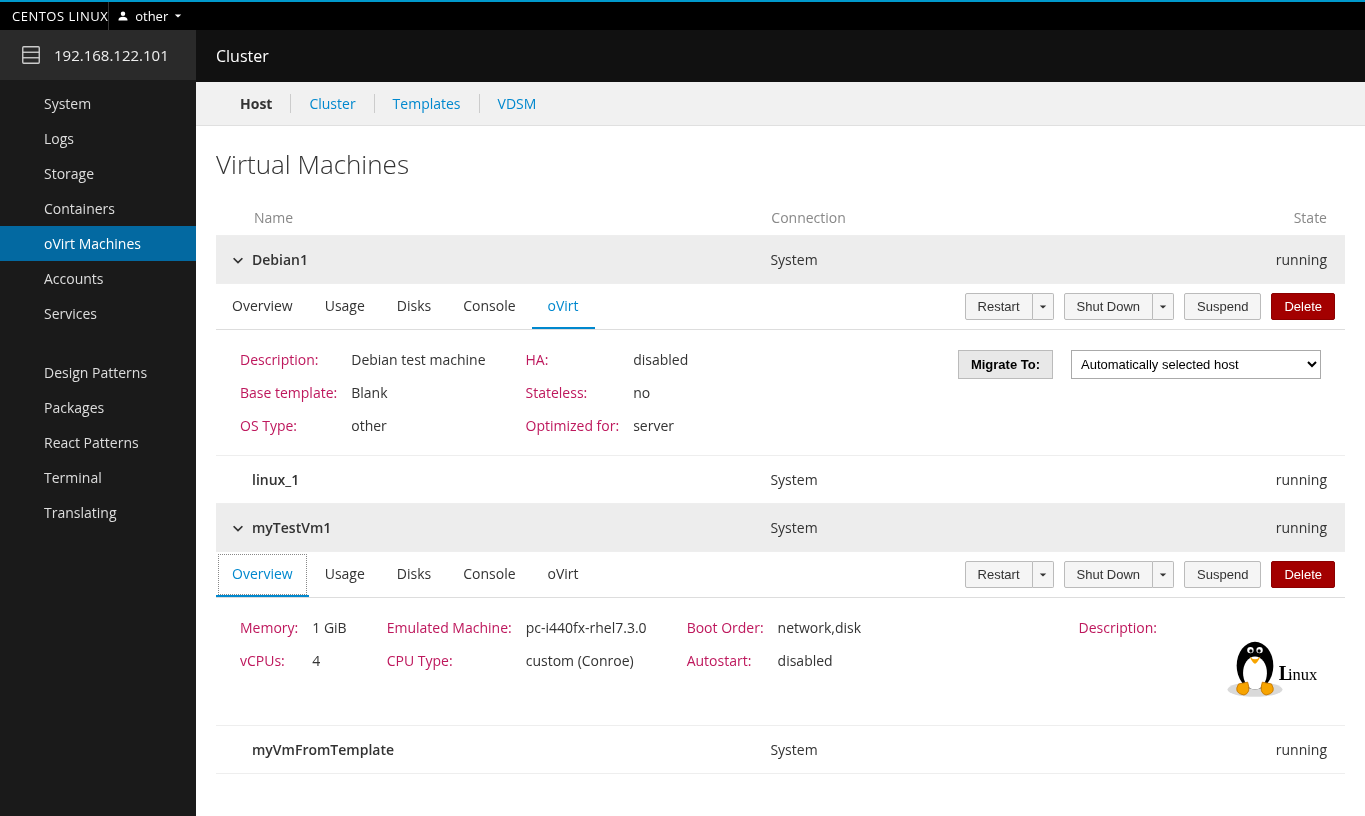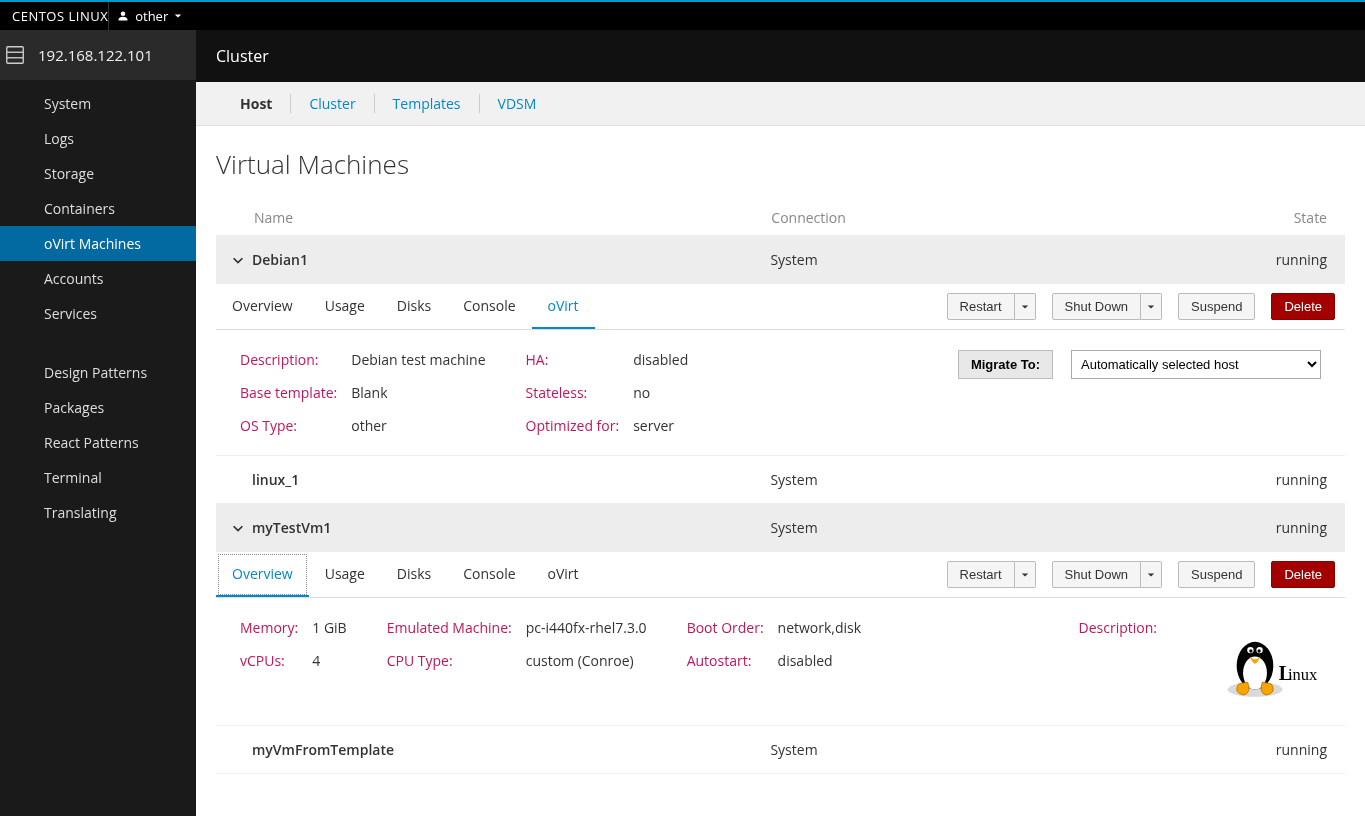--- a/index.html
+++ b/index.html
@@ -6,21 +6,21 @@
   body { font-family: "Open Sans", "Helvetica Neue", Arial, sans-serif; font-size: 14px; color: #333; background: #fff; }
   
   .topbar { background: #000; color: #fff; height: 30px; display: flex; align-items: center; padding: 0 12px; border-top: 2px solid #0099cc; }
   .topbar-left { font-size: 13px; letter-spacing: 0.5px; }
   .topbar-right { display: flex; align-items: center; gap: 6px; font-size: 13px; cursor: pointer; padding: 0 8px; border-left: 1px solid #333; height: 100%; }
   .user-icon { width: 12px; height: 12px; }
   
   .shell { display: flex; height: calc(100vh - 30px); }
   
   .sidebar { width: 196px; background: #1a1a1a; color: #ccc; display: flex; flex-direction: column; }
-  .host-row { background: #2a2a2a; padding: 14px 4px; display: flex; align-items: center; gap: 12px; }
+  .host-row { background: #2a2a2a; padding: 14px 20px; display: flex; align-items: center; gap: 12px; }
   .host-icon { width: 22px; height: 22px; }
   .host-label { color: #eee; font-size: 15px; }
   
   .nav { list-style: none; padding-top: 6px; }
   .nav li { padding: 8px 16px 8px 44px; cursor: pointer; font-size: 14px; color: #ddd; }
   .nav li.active { background: #0369a1; color: #fff; }
   .nav-gap { height: 18px; }
   
   .main { flex: 1; display: flex; flex-direction: column; overflow: auto; }
   .crumb { background: #111; color: #fff; padding: 15px 20px; font-size: 16px; }
@@ -47,21 +47,21 @@
   .vm-conn { flex: 1.6; color: #333; }
   .vm-state { width: 120px; text-align: right; color: #333; }
   
   .vm-panel { border-bottom: 1px solid #eee; }
   .vm-tabs { display: flex; align-items: center; justify-content: space-between; padding: 0 10px 0 0; border-bottom: 1px solid #ddd; }
   .vm-tabs-left { display: flex; }
   .vm-tab { padding: 12px 16px; cursor: pointer; color: #333; font-size: 14px; border-bottom: 2px solid transparent; }
   .vm-tab.active { color: #0088ce; border-bottom-color: #0088ce; }
   .vm-tab.active-dotted { outline: 1px dotted #888; outline-offset: -3px; }
   
-  .btn-group { display: flex; gap: 16px; align-items: center; }
+  .btn-group { display: flex; gap: 10px; align-items: center; }
   .btn { background: #f5f5f5; border: 1px solid #bbb; border-radius: 2px; padding: 5px 12px; font-size: 13px; cursor: pointer; color: #333; }
   .btn-split { display: flex; }
   .btn-split .btn:first-child { border-top-right-radius: 0; border-bottom-right-radius: 0; }
   .btn-split .btn.caret { border-left: none; border-top-left-radius: 0; border-bottom-left-radius: 0; padding: 5px 6px; }
   .btn-danger { background: #a30000; border-color: #8b0000; color: #fff; }
   .btn-migrate { background: #e8e8e8; border: 1px solid #bbb; padding: 6px 12px; font-weight: 600; font-size: 13px; cursor: pointer; }
   
   .vm-body { padding: 20px 24px; display: flex; gap: 40px; }
   .kv-col { display: grid; grid-template-columns: auto auto; column-gap: 14px; row-gap: 14px; align-content: start; }
   .kv-label { color: #be185d; text-align: left; font-size: 14px; }

